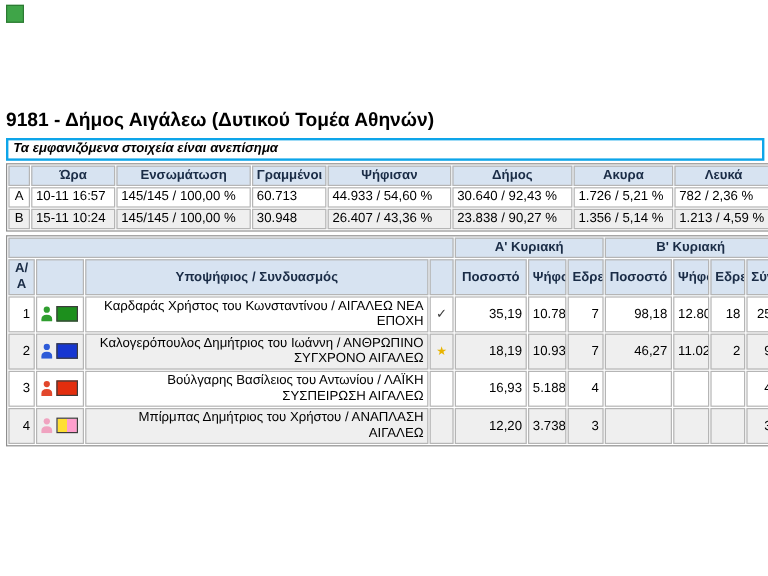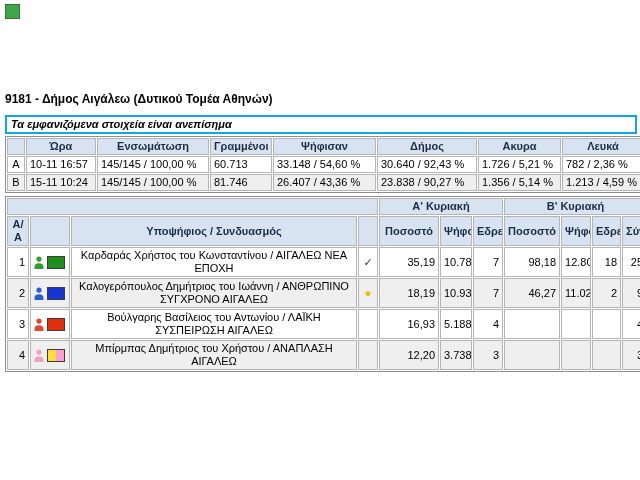--- a/index.html
+++ b/index.html
@@ -1,32 +1,32 @@
 <!DOCTYPE html>
 <html><head>
 <meta charset="utf-8">
 <style>
   html,body{margin:0;padding:0;background:#ffffff;}
   body{width:640px;height:480px;position:relative;overflow:hidden;
        font-family:"Liberation Sans","DejaVu Sans",sans-serif;font-size:11px;color:#000;}
   .logo{position:absolute;left:5px;top:4px;width:13px;height:13px;
         background:#3fa548;border:1px solid #2c7a33;}
-  .title{position:absolute;left:5px;top:92px;font-size:12px;font-weight:bold;white-space:nowrap;}
+  .title{position:absolute;left:5px;top:92px;font-size:16px;font-weight:bold;white-space:nowrap;}
   .disclaimer{position:absolute;left:5px;top:115px;width:620px;border:2px solid #0ea5e9;
         font-style:italic;padding:1px 4px;line-height:13px;background:#fff;font-weight:bold;}
   table{position:absolute;left:5px;width:630px;border-collapse:separate;border-spacing:1px;
         table-layout:fixed;background:#fff;border:1px solid #8f8f8f;font-size:11px;}
   #summary-table{top:136px;}
   #results-table{top:196px;}
   th,td{border:1px solid #b5b5b5;padding:1px 3px;line-height:13px;overflow:hidden;vertical-align:middle;}
   th{background:#d7e3f1;color:#1a2c46;font-weight:bold;text-align:center;}
   tbody tr:nth-child(even) td{background:#efefef;}
   td.c{text-align:center;}
   td.r{text-align:right;}
-  td.name{text-align:center;word-wrap:break-word;}
+  td.name{text-align:right;word-wrap:break-word;}
   .iconwrap{white-space:nowrap;}
   .person{display:inline-block;vertical-align:middle;line-height:0;}
   .flag{display:inline-block;width:16px;height:11px;border:1px solid #3c3c3c;
         vertical-align:middle;margin-left:3px;}
   .check{color:#3c3c3c;font-size:11px;font-weight:bold;}
   .star{color:#e8b400;font-size:10px;}
 </style>
 </head>
 <body>
 
@@ -58,30 +58,30 @@
       <th>Ακυρα</th>
       <th>Λευκά</th>
     </tr>
   </thead>
   <tbody>
       <tr>
         <td class="c">A</td>
         <td>10-11 16:57</td>
         <td>145/145 / 100,00 %</td>
         <td>60.713</td>
-        <td>33.148 / 54,60 %</td>
+        <td>44.933 / 54,60 %</td>
         <td>30.640 / 92,43 %</td>
         <td>1.726 / 5,21 %</td>
         <td>782 / 2,36 %</td>
       </tr>
       <tr>
         <td class="c">B</td>
         <td>15-11 10:24</td>
         <td>145/145 / 100,00 %</td>
-        <td>81.746</td>
+        <td>30.948</td>
         <td>26.407 / 43,36 %</td>
         <td>23.838 / 90,27 %</td>
         <td>1.356 / 5,14 %</td>
         <td>1.213 / 4,59 %</td>
       </tr>
     </tbody>
 </table>
 
 <table id="results-table">
   <colgroup>

